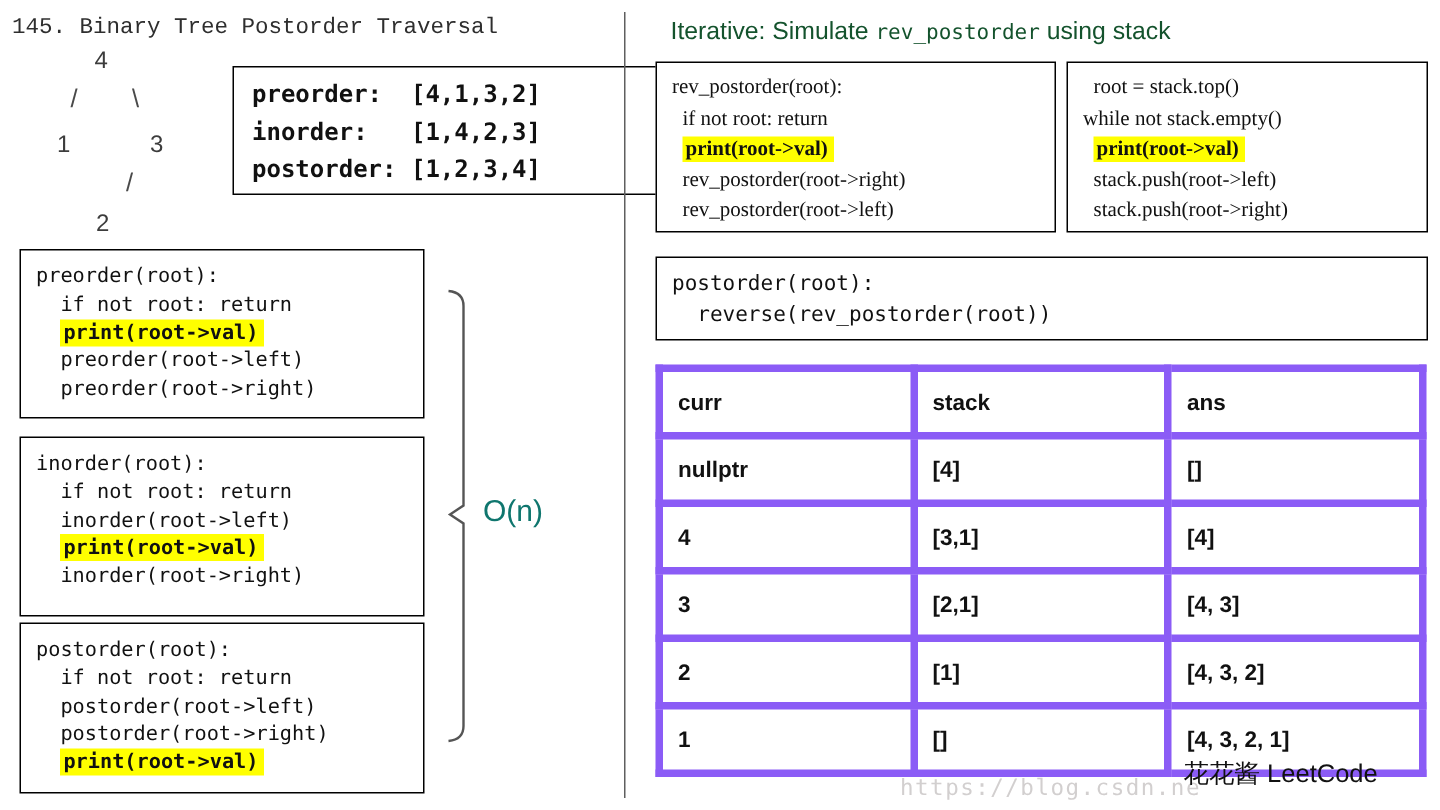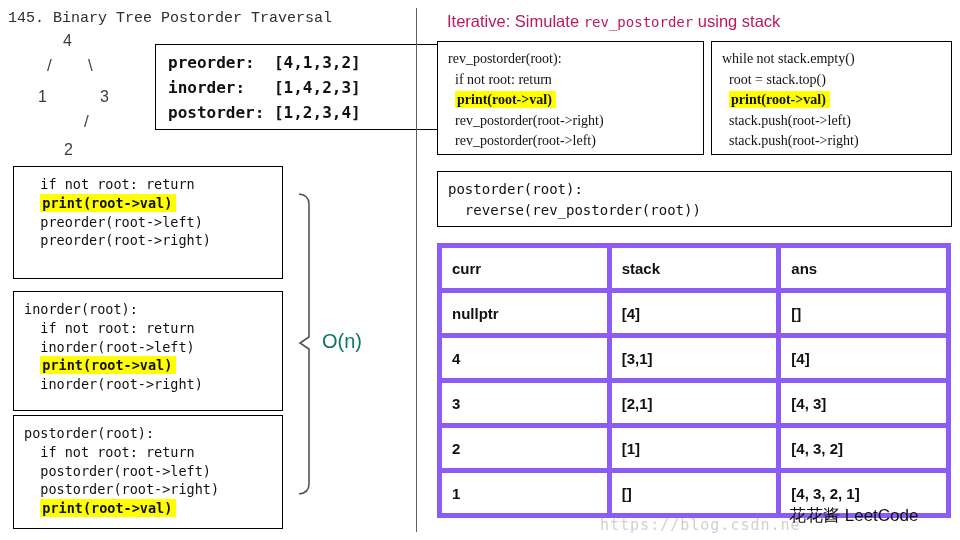--- a/index.html
+++ b/index.html
@@ -20,21 +20,21 @@
         font-family:Liberation Serif, serif;font-size:14px;line-height:20.5px;color:#111;}
   .wbox{left:437px;top:171px;width:515px;height:56px;padding:7px 10px;
         font-family:"DejaVu Sans Mono","Liberation Mono",monospace;font-size:14px;line-height:21px;color:#111;}
   .hl{background:#ffff00;font-weight:bold;padding:1px 4px 1px 2px;}
   
   .brace{position:absolute;left:291px;top:188px;}
   .big-o{position:absolute;left:322px;top:330px;font-size:20px;color:#0f766e;}
   
   .divider{position:absolute;left:416px;top:8px;height:524px;width:0;border-left:1.5px solid #5f5f5f;}
   
-  .rheader{position:absolute;left:447px;top:12px;font-size:16.5px;color:#be185d;}
+  .rheader{position:absolute;left:447px;top:12px;font-size:16.5px;color:#14532d;}
   .rheader .mono{font-family:"DejaVu Sans Mono","Liberation Mono",monospace;font-size:14px;}
   
   .sim-table{position:absolute;left:437px;top:243px;width:514px;border-collapse:collapse;
              font-size:15px;color:#111;table-layout:fixed;}
   .sim-table th,.sim-table td{border:5px solid #8b5cf6;height:40px;padding:0 0 0 10px;
              text-align:left;font-weight:bold;vertical-align:middle;}
   
   .watermark{position:absolute;left:600px;top:516px;font-family:"DejaVu Sans Mono","Liberation Mono",monospace;
              font-size:15px;color:#d2cfcf;letter-spacing:1px;}
   .brand{position:absolute;left:789px;top:504px;font-size:17px;color:#111;white-space:nowrap;}
@@ -56,20 +56,21 @@
     <span class="tn" style="left:64px;top:141px">2</span>
   </div>
 
   <div class="box trav">
       <div class="code-line">preorder:  [4,1,3,2]</div>
       <div class="code-line">inorder:   [1,4,2,3]</div>
       <div class="code-line">postorder: [1,2,3,4]</div>
     </div>
 
   <div class="box lbox" style="top:166px;height:113px">
+      <div class="code-line">preorder(root):</div>
       <div class="code-line">  if not root: return</div>
       <div class="code-line">  <span class="hl">print(root-&gt;val)</span></div>
       <div class="code-line">  preorder(root-&gt;left)</div>
       <div class="code-line">  preorder(root-&gt;right)</div>
     </div>
   <div class="box lbox" style="top:291px;height:120px">
       <div class="code-line">inorder(root):</div>
       <div class="code-line">  if not root: return</div>
       <div class="code-line">  inorder(root-&gt;left)</div>
       <div class="code-line">  <span class="hl">print(root-&gt;val)</span></div>
@@ -95,22 +96,22 @@
   </div>
 
   <div class="box rbox" style="left:437px;width:267px">
       <div class="code-line">rev_postorder(root):</div>
       <div class="code-line">  if not root: return</div>
       <div class="code-line">  <span class="hl">print(root-&gt;val)</span></div>
       <div class="code-line">  rev_postorder(root-&gt;right)</div>
       <div class="code-line">  rev_postorder(root-&gt;left)</div>
     </div>
   <div class="box rbox" style="left:711px;width:241px">
+      <div class="code-line">  root = stack.top()</div>
       <div class="code-line">while not stack.empty()</div>
-      <div class="code-line">  root = stack.top()</div>
       <div class="code-line">  <span class="hl">print(root-&gt;val)</span></div>
       <div class="code-line">  stack.push(root-&gt;left)</div>
       <div class="code-line">  stack.push(root-&gt;right)</div>
     </div>
   <div class="box wbox">
       <div class="code-line">postorder(root):</div>
       <div class="code-line">  reverse(rev_postorder(root))</div>
     </div>
 
   <table class="sim-table">

